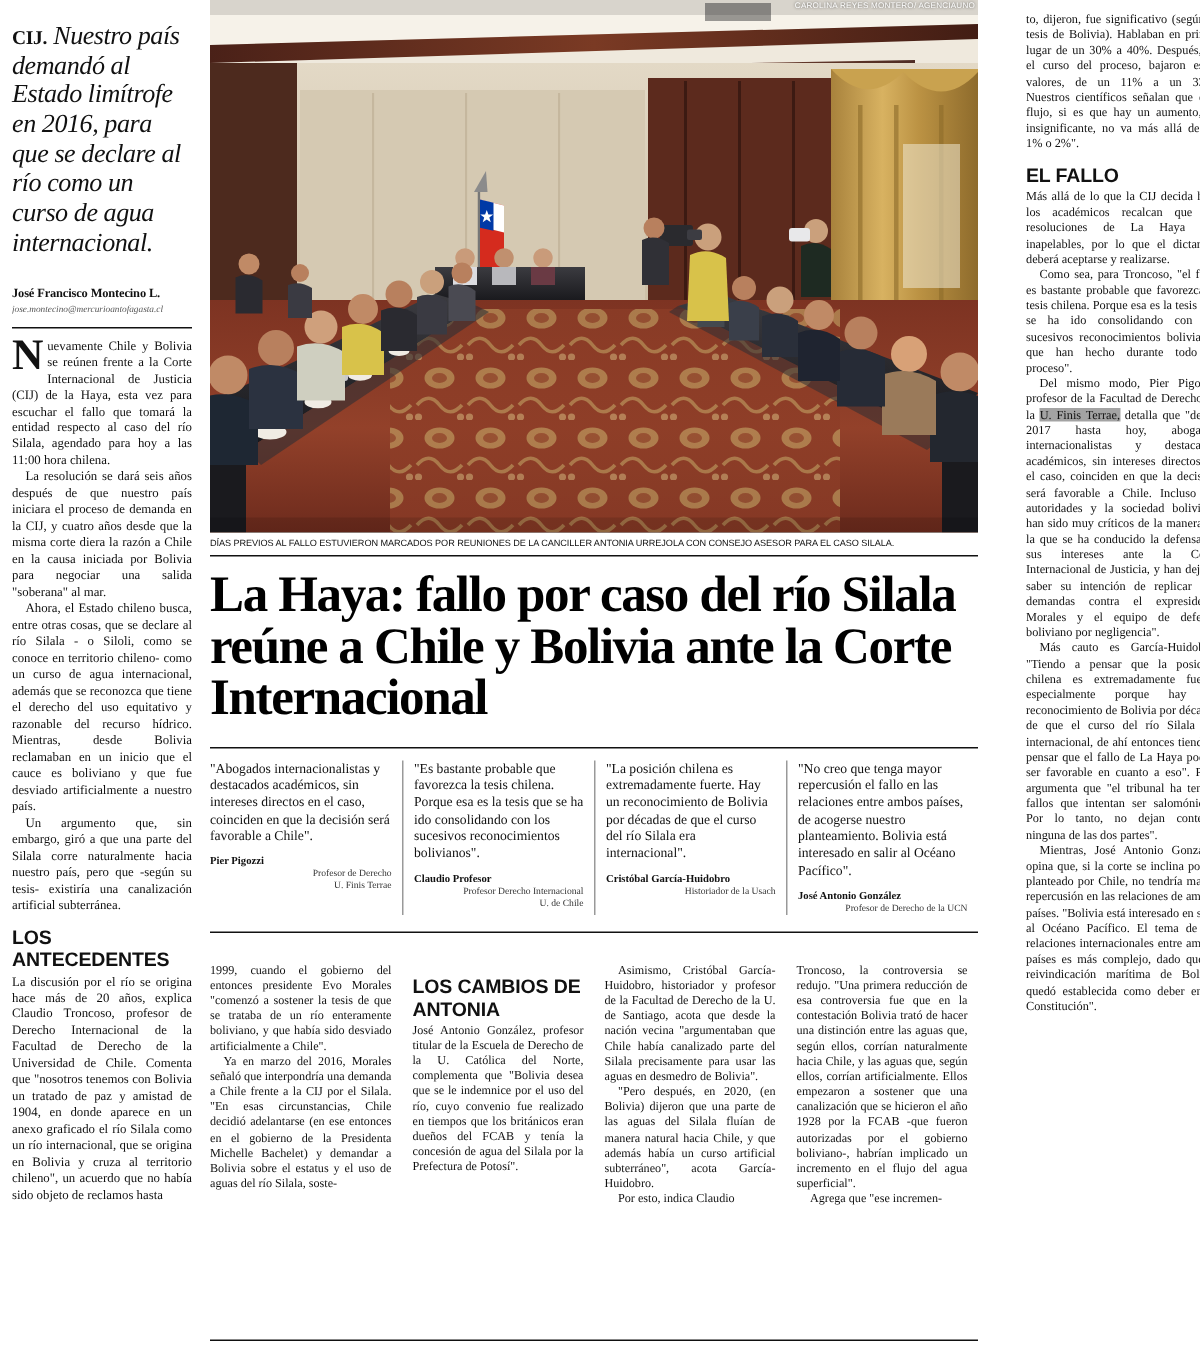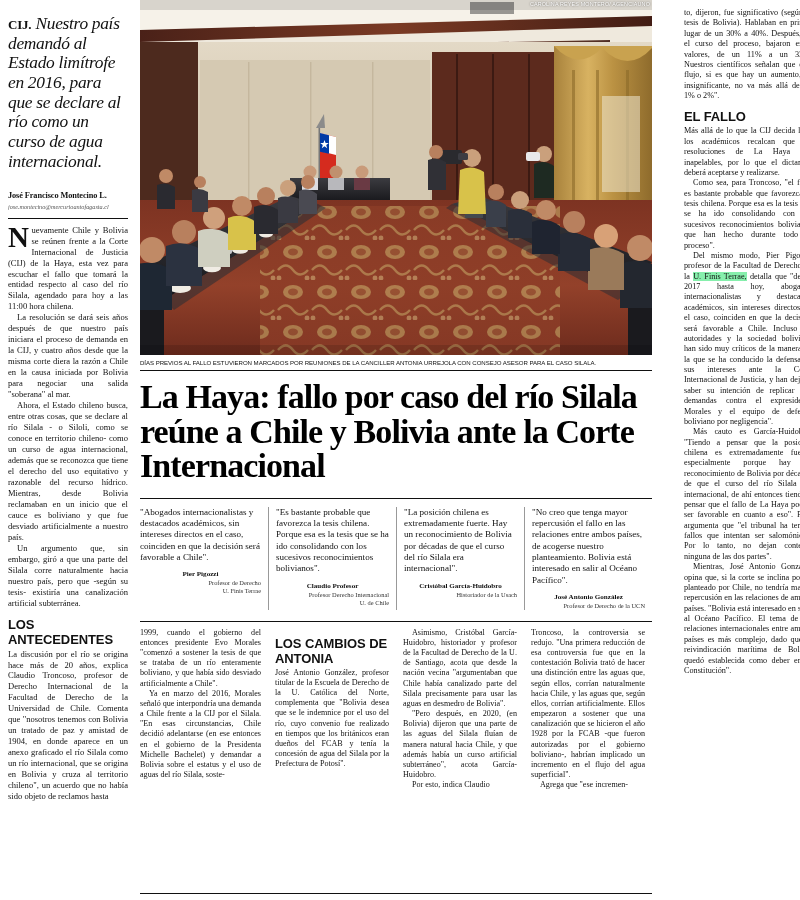--- a/index.html
+++ b/index.html
@@ -129,33 +129,33 @@
   }
   .qcol + .qcol { padding-left: 7px; border-left: 0.7px solid #999; }
   .qtext {
     font-size: 9.1px;
     line-height: 1.245;
     color: #111;
     margin: 0;
   }
   .qname {
     font-size: 7.1px; font-weight: 700;
-    text-align: center; margin-top: 7px; line-height: 1.25;
+    text-align: left; margin-top: 7px; line-height: 1.25;
   }
   .qrole {
     font-size: 6.4px; color: #333;
     text-align: right; line-height: 1.25;
   }
 
   
   .body-cols {
     display: flex;
     margin-top: 11px;
     border-top: 0.8px solid #111;
-    padding-top: 6px;
+    padding-top: 20px;
     height: 232px;
   }
   .bcol {
     width: 128px;
     padding-right: 7px;
   }
   .bcol + .bcol { padding-left: 7px; }
   .bcol p {
     font-size: 8.1px;
     line-height: 1.255;
@@ -180,21 +180,21 @@
   .right-rail p {
     font-size: 8.2px;
     line-height: 1.265;
     text-align: justify;
     margin: 0;
     text-indent: 9px;
     hyphens: auto; -webkit-hyphens: auto;
   }
   .right-rail p.first { text-indent: 0; }
   .hl {
-    background: #86efac;
+    background: #a3a3a3;
     box-decoration-break: clone;
     -webkit-box-decoration-break: clone;
   }
   .endmark {
     font-size: 9px; text-align: right; margin-top: 2px;
     color: #111; letter-spacing: 0;
   }
 </style>
 </head>
 <body>

